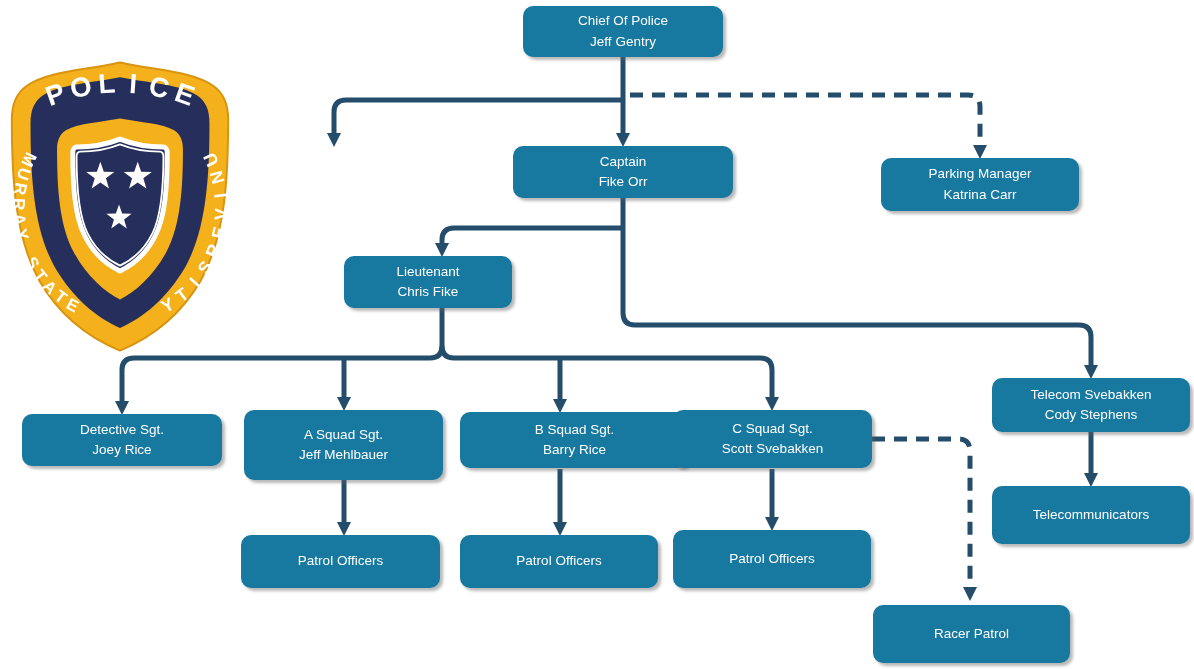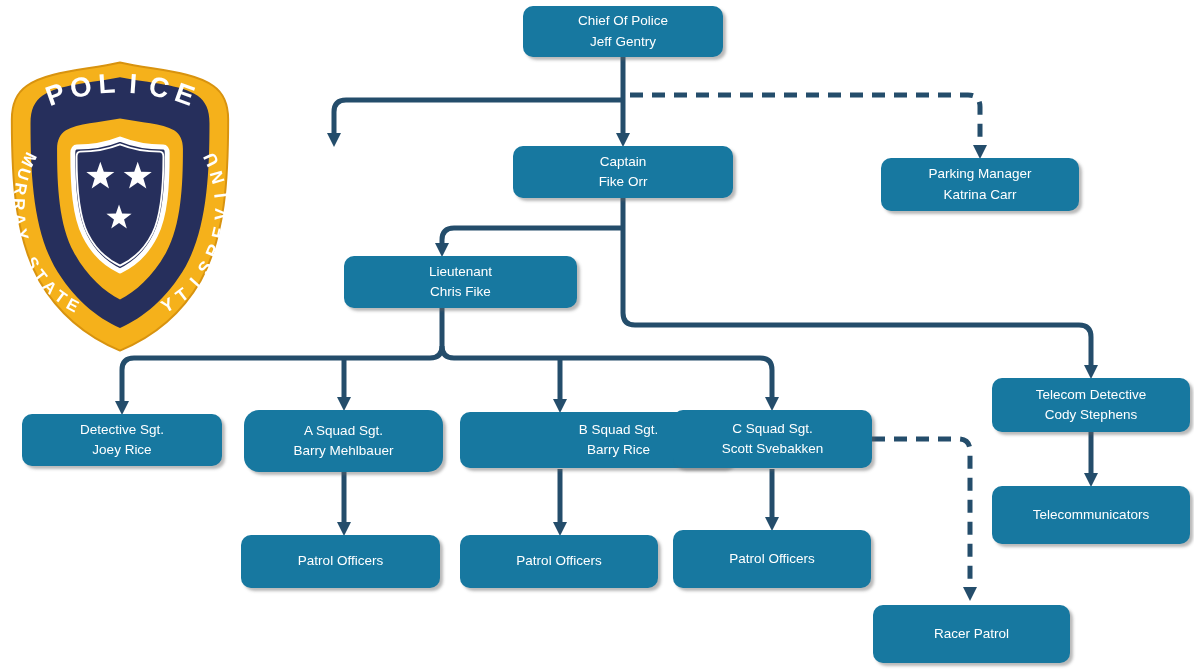--- a/index.html
+++ b/index.html
@@ -25,24 +25,24 @@
     box-shadow:3px 3px 3px rgba(100,100,100,0.45);
     color:var(--box-text);
     display:flex;flex-direction:column;justify-content:center;align-items:center;
     text-align:center;font-weight:normal;font-size:13.5px;line-height:1.5;
   }
   
   .n-chief{left:523px;top:6px;width:200px;height:51px;}
   .n-exec{left:234px;top:146px;width:199px;height:52px;}
   .n-captain{left:513px;top:146px;width:220px;height:52px;}
   .n-parking{left:881px;top:158px;width:198px;height:53px;}
-  .n-lieutenant{left:344px;top:256px;width:233px;height:52px;}
+  .n-lieutenant{left:344px;top:256px;width:168px;height:52px;}
   .n-detective{left:22px;top:414px;width:200px;height:52px;}
-  .n-a-squad{left:244px;top:410px;width:199px;height:62px;border-radius:15px;}
-  .n-b-squad{left:460px;top:412px;width:229px;height:56px;padding-left:44px;}
+  .n-a-squad{left:244px;top:410px;width:199px;height:70px;}
+  .n-b-squad{left:460px;top:412px;width:229px;height:56px;}
   .n-c-squad{left:673px;top:410px;width:199px;height:58px;align-items:center;}
   .n-telecom-supervisor{left:992px;top:378px;width:198px;height:54px;}
   .n-telecommunicators{left:992px;top:486px;width:198px;height:58px;}
   .n-patrol-a{left:241px;top:535px;width:199px;height:53px;}
   .n-patrol-b{left:460px;top:535px;width:198px;height:53px;}
   .n-patrol-c{left:673px;top:530px;width:198px;height:58px;}
   .n-racer{left:873px;top:605px;width:197px;height:58px;}
   .badge{position:absolute;left:2px;top:56px;width:236px;height:300px;}
   .badge .gold{fill:var(--badge-gold);}
   .badge .navy{fill:var(--badge-navy);}
@@ -162,32 +162,32 @@
   <div class="node n-lieutenant">
     <span>Lieutenant</span>
     <span>Chris Fike</span>
   </div>
   <div class="node n-detective">
     <span>Detective Sgt.</span>
     <span>Joey Rice</span>
   </div>
   <div class="node n-a-squad">
     <span>A Squad Sgt.</span>
-    <span>Barry Mehlbauer</span>
+    <span>Jeff Mehlbauer</span>
   </div>
   <div class="node n-b-squad">
     <span>B Squad Sgt.</span>
     <span>Barry Rice</span>
   </div>
   <div class="node n-c-squad">
     <span>C Squad Sgt.</span>
     <span>Scott Svebakken</span>
   </div>
   <div class="node n-telecom-supervisor">
-    <span>Telecom Detective</span>
+    <span>Telecom Svebakken</span>
     <span>Cody Stephens</span>
   </div>
   <div class="node n-telecommunicators">
     <span>Telecommunicators</span>
   </div>
   <div class="node n-patrol-a">
     <span>Patrol Officers</span>
   </div>
   <div class="node n-patrol-b">
     <span>Patrol Officers</span>

